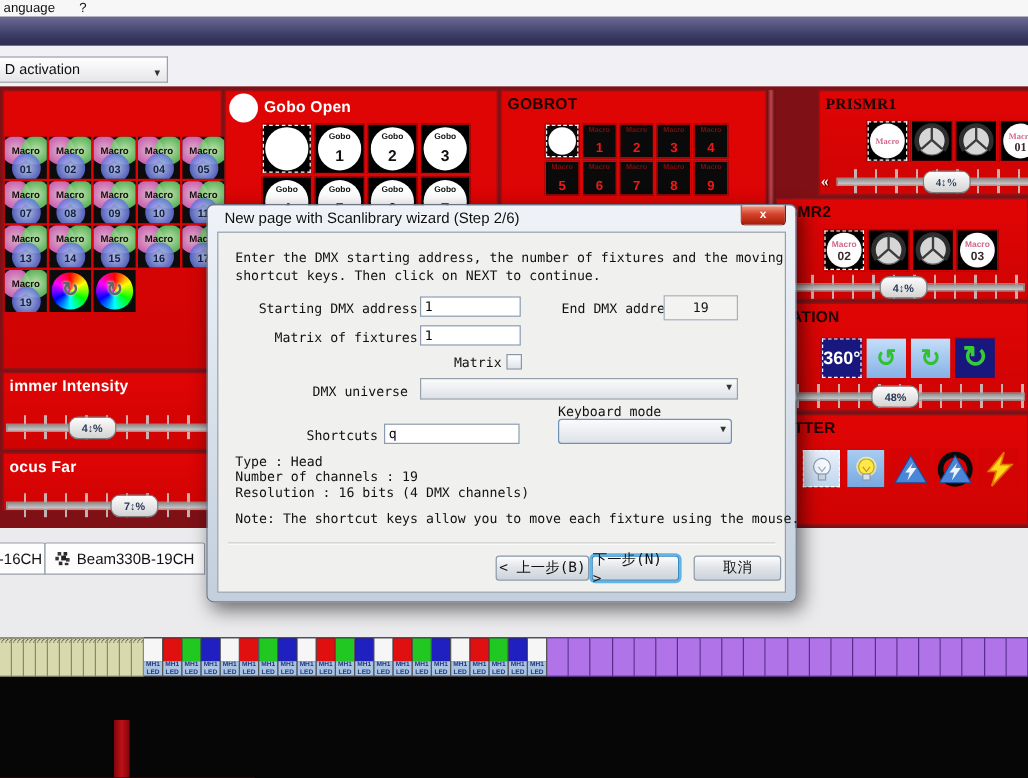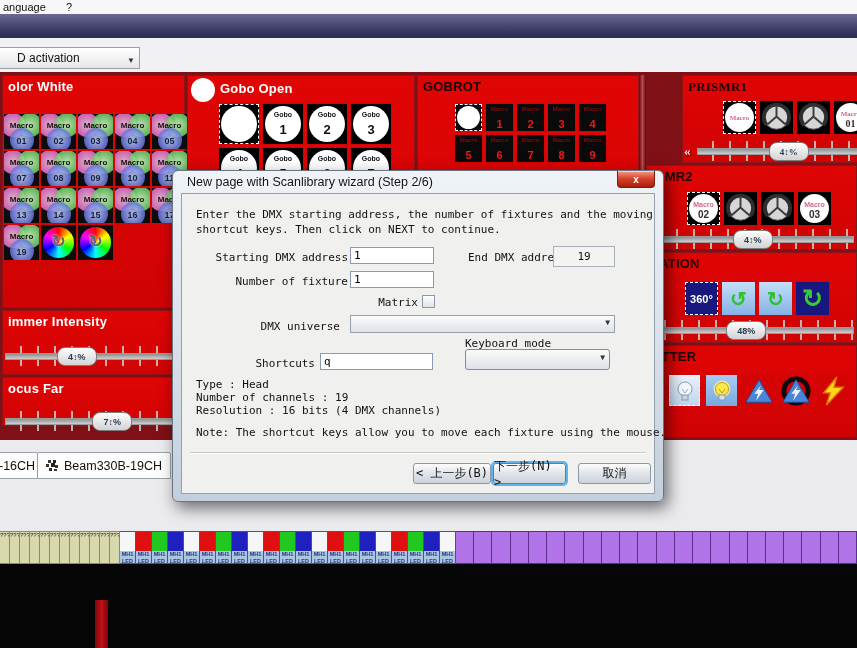--- a/index.html
+++ b/index.html
@@ -3,21 +3,21 @@
 <meta charset="utf-8">
 <style>
   html,body{margin:0;padding:0;}
   body{width:857px;height:648px;position:relative;overflow:hidden;font-family:"Liberation Sans",sans-serif;background:#060606;}
   
   .menubar{position:absolute;left:0;top:0;width:857px;height:14px;background:#f7f7f7;font-size:11px;color:#111;}
   .menubar span{position:absolute;top:1px;}
   .m-lang{left:3px;} .m-help{left:66px;}
   .navybar{position:absolute;left:0;top:14px;width:857px;height:24px;background:linear-gradient(#6b6a94,#4a4974 45%,#333259 80%,#2e2d55);}
   .toolbar{position:absolute;left:0;top:38px;width:857px;height:34px;background:#f1f1f5;border-bottom:1px solid #cfcfd6;}
-  .combo{position:absolute;left:0;top:9px;width:140px;height:22px;background:linear-gradient(#ffffff,#e6e6ea);border:1px solid #9aa0a8;border-left:none;font-size:12px;color:#111;line-height:20px;padding-left:17px;box-sizing:border-box;}
+  .combo{position:absolute;left:0;top:9px;width:140px;height:22px;background:linear-gradient(#ffffff,#e6e6ea);border:1px solid #9aa0a8;border-left:none;font-size:12px;color:#111;line-height:20px;padding-left:4px;box-sizing:border-box;}
   .combo .arr{position:absolute;right:4px;top:3px;font-size:8px;color:#333;}
   
   .workspace{position:absolute;left:0;top:72px;width:857px;height:368px;background:#7e1016;}
   .panel{position:absolute;background:linear-gradient(#e00505,#cf0303);border:1px solid #8f1418;box-sizing:border-box;}
   .ptitle{font-weight:bold;font-size:13px;padding:3px 5px;letter-spacing:.2px;}
   .light{color:#fff;} .dark{color:#1c0202;}
   .vsplit{position:absolute;left:639px;top:3px;width:7px;height:365px;background:linear-gradient(90deg,#5a090d,#c2464e 50%,#5a090d);}
   
   .cw-grid{position:absolute;left:1px;top:38px;width:183px;display:flex;flex-wrap:wrap;gap:2px;}
   .macro-cell{position:relative;width:35px;height:35px;background:#0c0c0c;overflow:hidden;flex:0 0 auto;}
@@ -43,21 +43,21 @@
   .rot-cell{position:relative;width:29px;height:29px;background:#0a0a0a;border:1px solid #d40404;box-sizing:border-box;flex:0 0 auto;}
   .rot-open-circle{position:absolute;inset:2px;border-radius:50%;background:#fff;}
   .rot-word{position:absolute;top:2px;width:100%;text-align:center;font-size:6px;font-weight:bold;color:#7e0e0e;}
   .rot-num{position:absolute;bottom:1px;width:100%;text-align:center;font-size:11px;font-weight:bold;color:#f21818;}
   
   .pcell{position:absolute;width:35px;height:35px;background:#000;border:1px solid #d40404;box-sizing:border-box;}
   .blob{position:absolute;inset:2px;border-radius:50%;background:radial-gradient(#ffffff 55%,#ececec);}
   .blob-word{position:absolute;top:9px;width:100%;text-align:center;font-size:7px;font-weight:bold;color:#cf6a8a;}
   .blob-num{position:absolute;bottom:5px;width:100%;text-align:center;font-size:10px;font-weight:bold;color:#3a2a30;}
   .navy{background:#17177e;display:flex;align-items:center;justify-content:center;}
-  .deg{color:#fff;font-weight:bold;font-size:11px;}
+  .deg{color:#fff;font-weight:bold;font-size:15px;}
   .lblue{background:linear-gradient(#c4def8,#86b2e6);display:flex;align-items:center;justify-content:center;}
   .garrow{color:#2ec22e;font-weight:bold;font-size:20px;line-height:1;}
   .garrow.big{font-size:25px;color:#35cc35;}
   .bulboff{background:linear-gradient(#eaf1fb,#bfd5ee);display:flex;align-items:center;justify-content:center;}
   .bulbon{background:linear-gradient(#a8ccf2,#79a9e0);display:flex;align-items:center;justify-content:center;}
   .redcell{display:flex;align-items:center;justify-content:center;}
   
   .slider{position:absolute;height:22px;}
   .ticks{position:absolute;left:0;right:0;top:1px;height:20px;background:repeating-linear-gradient(90deg,transparent 0 15px,#cdcdcd 15px 17px);opacity:.85;}
   .track{position:absolute;left:0;right:0;top:8px;height:5px;background:linear-gradient(#8f8f8f,#cfcfcf);border:1px solid #9a9a9a;}
@@ -110,21 +110,20 @@
     <span>D activation</span>
     <span class="arr">▼</span>
   </div>
 </div>
 
 <div class="workspace">
   <div class="vsplit"></div>
 </div>
 
 <div class="panel" style="left:2px;top:75px;width:183px;height:233px;">
-  <div class="ptitle light">olor White</div>
   <div class="cw-grid">
       <div class="macro-cell">
         <div class="mc-c mc-p"></div>
         <div class="mc-c mc-g"></div>
         <div class="mc-c mc-b"></div>
         <div class="mc-word">Macro</div>
         <div class="mc-num">01</div>
       </div>
       <div class="macro-cell">
         <div class="mc-c mc-p"></div>
@@ -729,21 +728,21 @@
     </div>
   <div class="dlg-content">
     <div class="dabs" style="left:14px;top:29px;">shortcut keys. Then click on NEXT to continue.</div>
     <div class="dabs" style="left:14px;top:14px;">Enter the DMX starting address, the number of fixtures and the moving</div>
 
     <div class="dlbl" style="left:0;top:57px;width:166px;">Starting DMX address</div>
     <input class="dinput" style="left: 168px; top: 53px; width: 84px;" value="1">
     <div class="dabs" style="left:286px;top:57px;">End DMX address</div>
     <div class="dflat">19</div>
 
-    <div class="dlbl" style="left:0;top:81px;width:166px;">Number of fixture</div>
+    <div class="dlbl" style="left:0;top:81px;width:166px;">Matrix of fixtures</div>
     <input class="dinput" style="left: 168px; top: 77px; width: 84px;" value="1">
 
     <div class="dlbl" style="left:140px;top:102px;width:96px;">Matrix</div>
     <div class="dcheck"></div>
 
     <div class="dlbl" style="left:40px;top:126px;width:118px;">DMX universe</div>
     <div class="dcombo" style="left:168px;top:121px;width:265px;height:18px;line-height:17px;padding:0 18px 0 5px;">
       
       <span class="arr">▼</span>
     </div>

